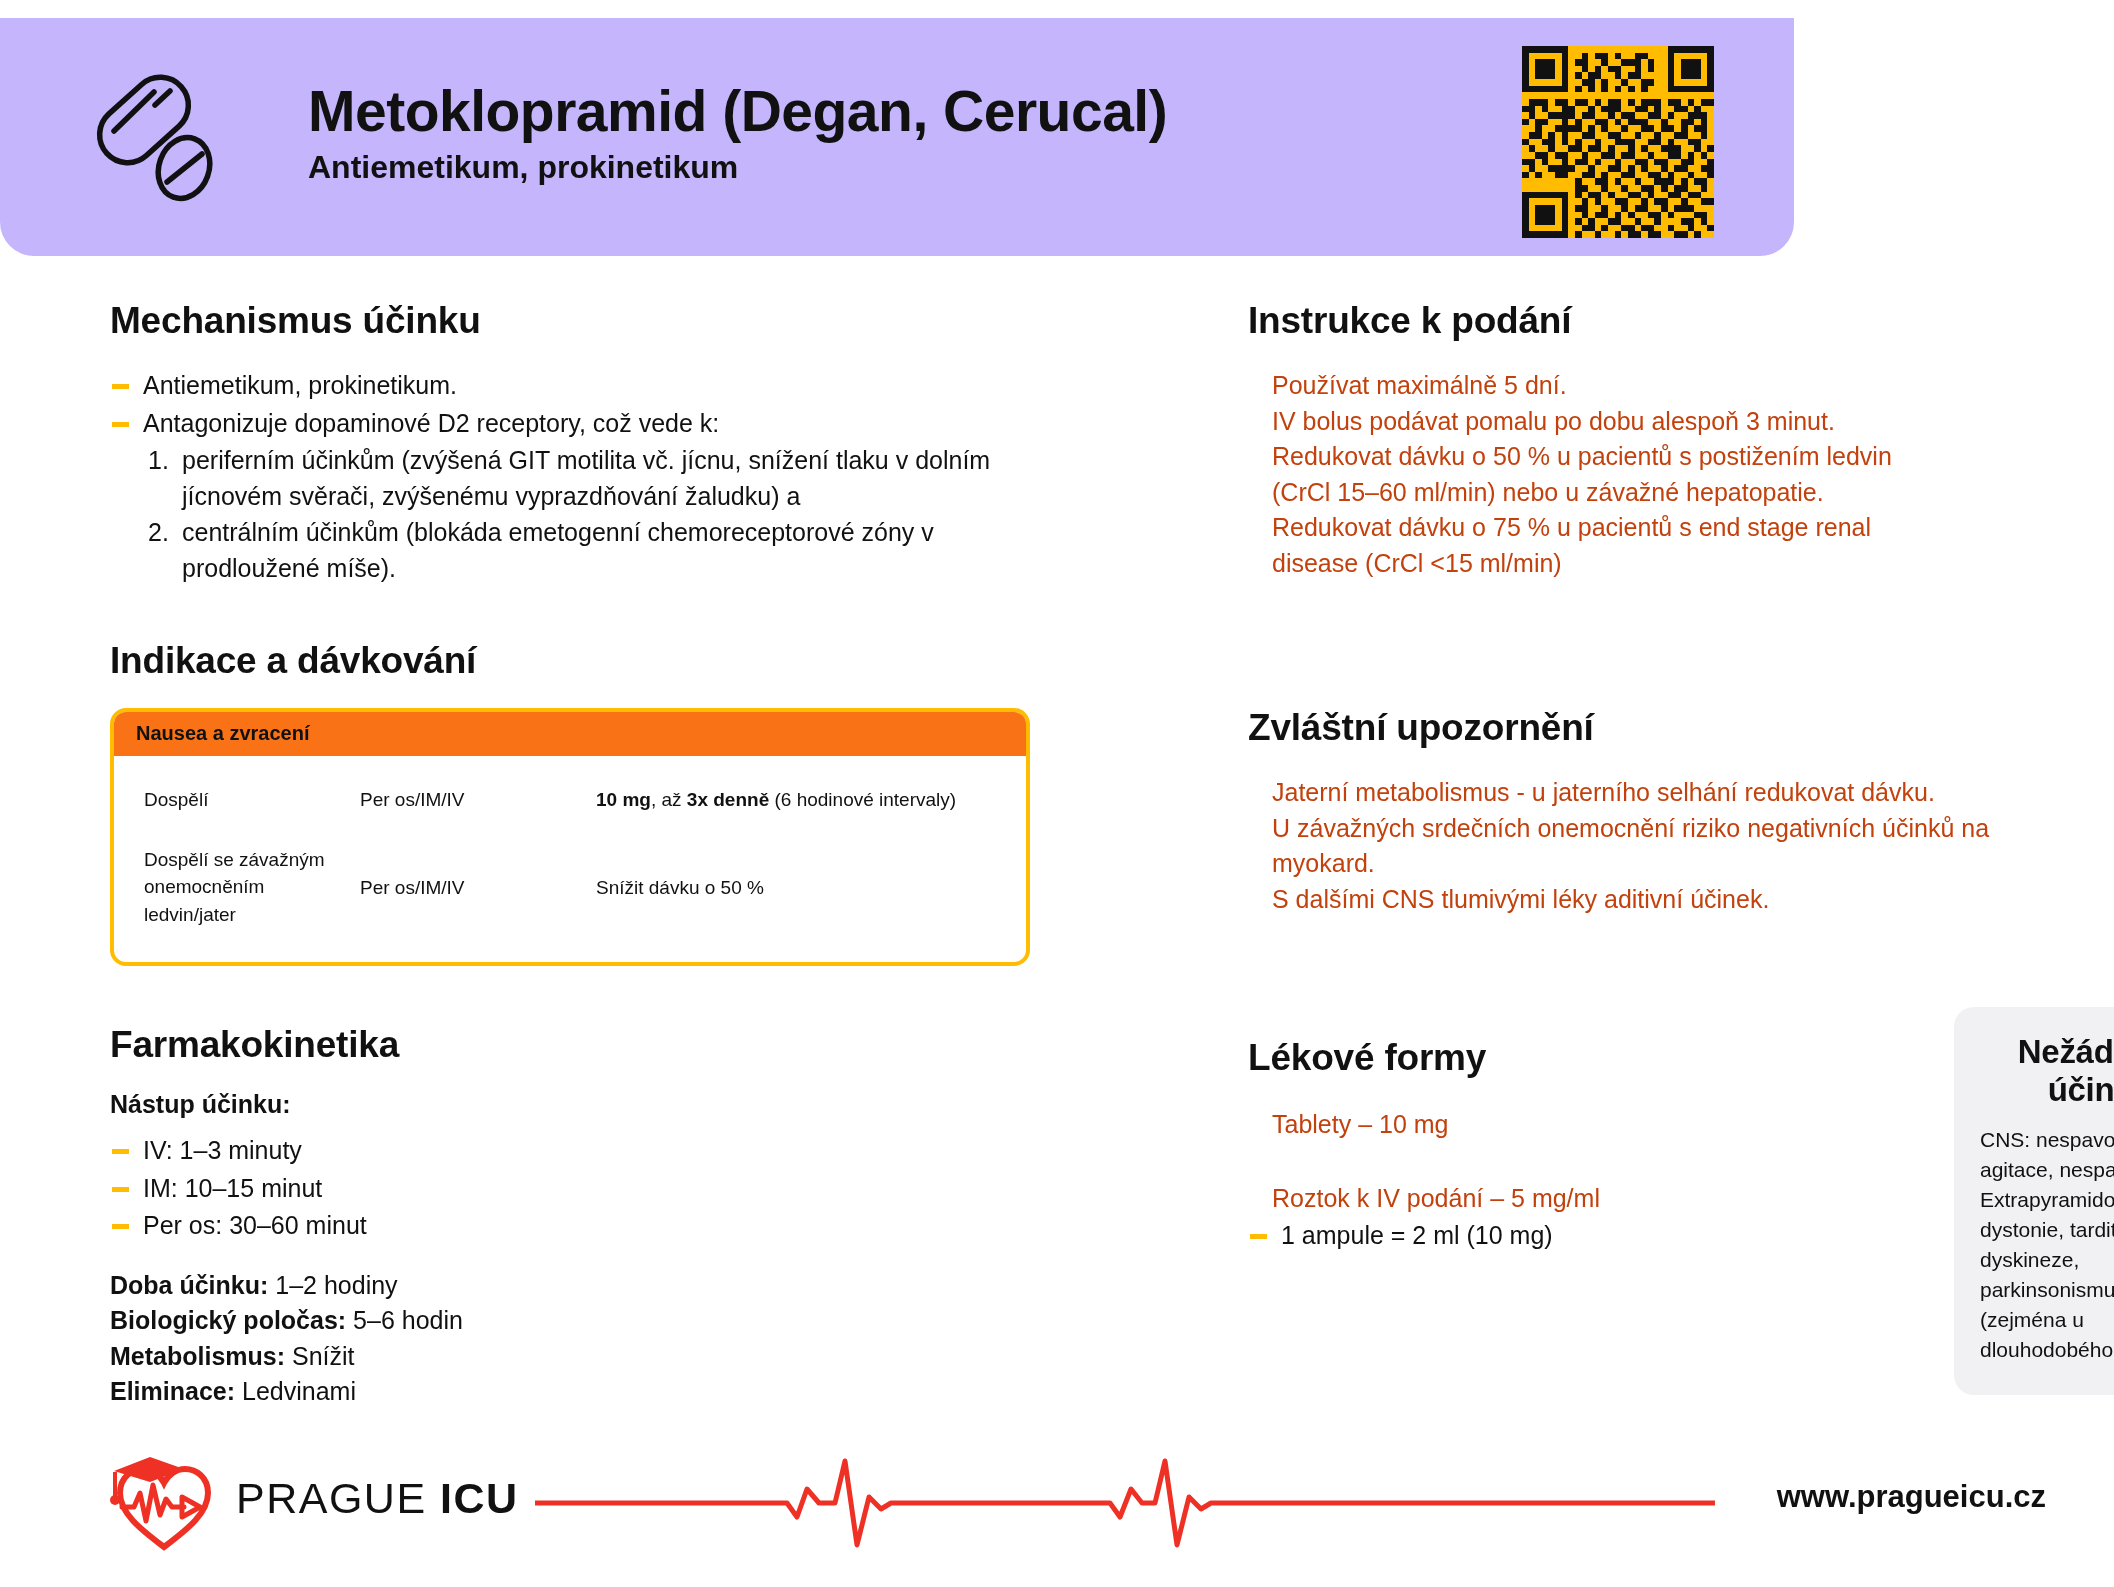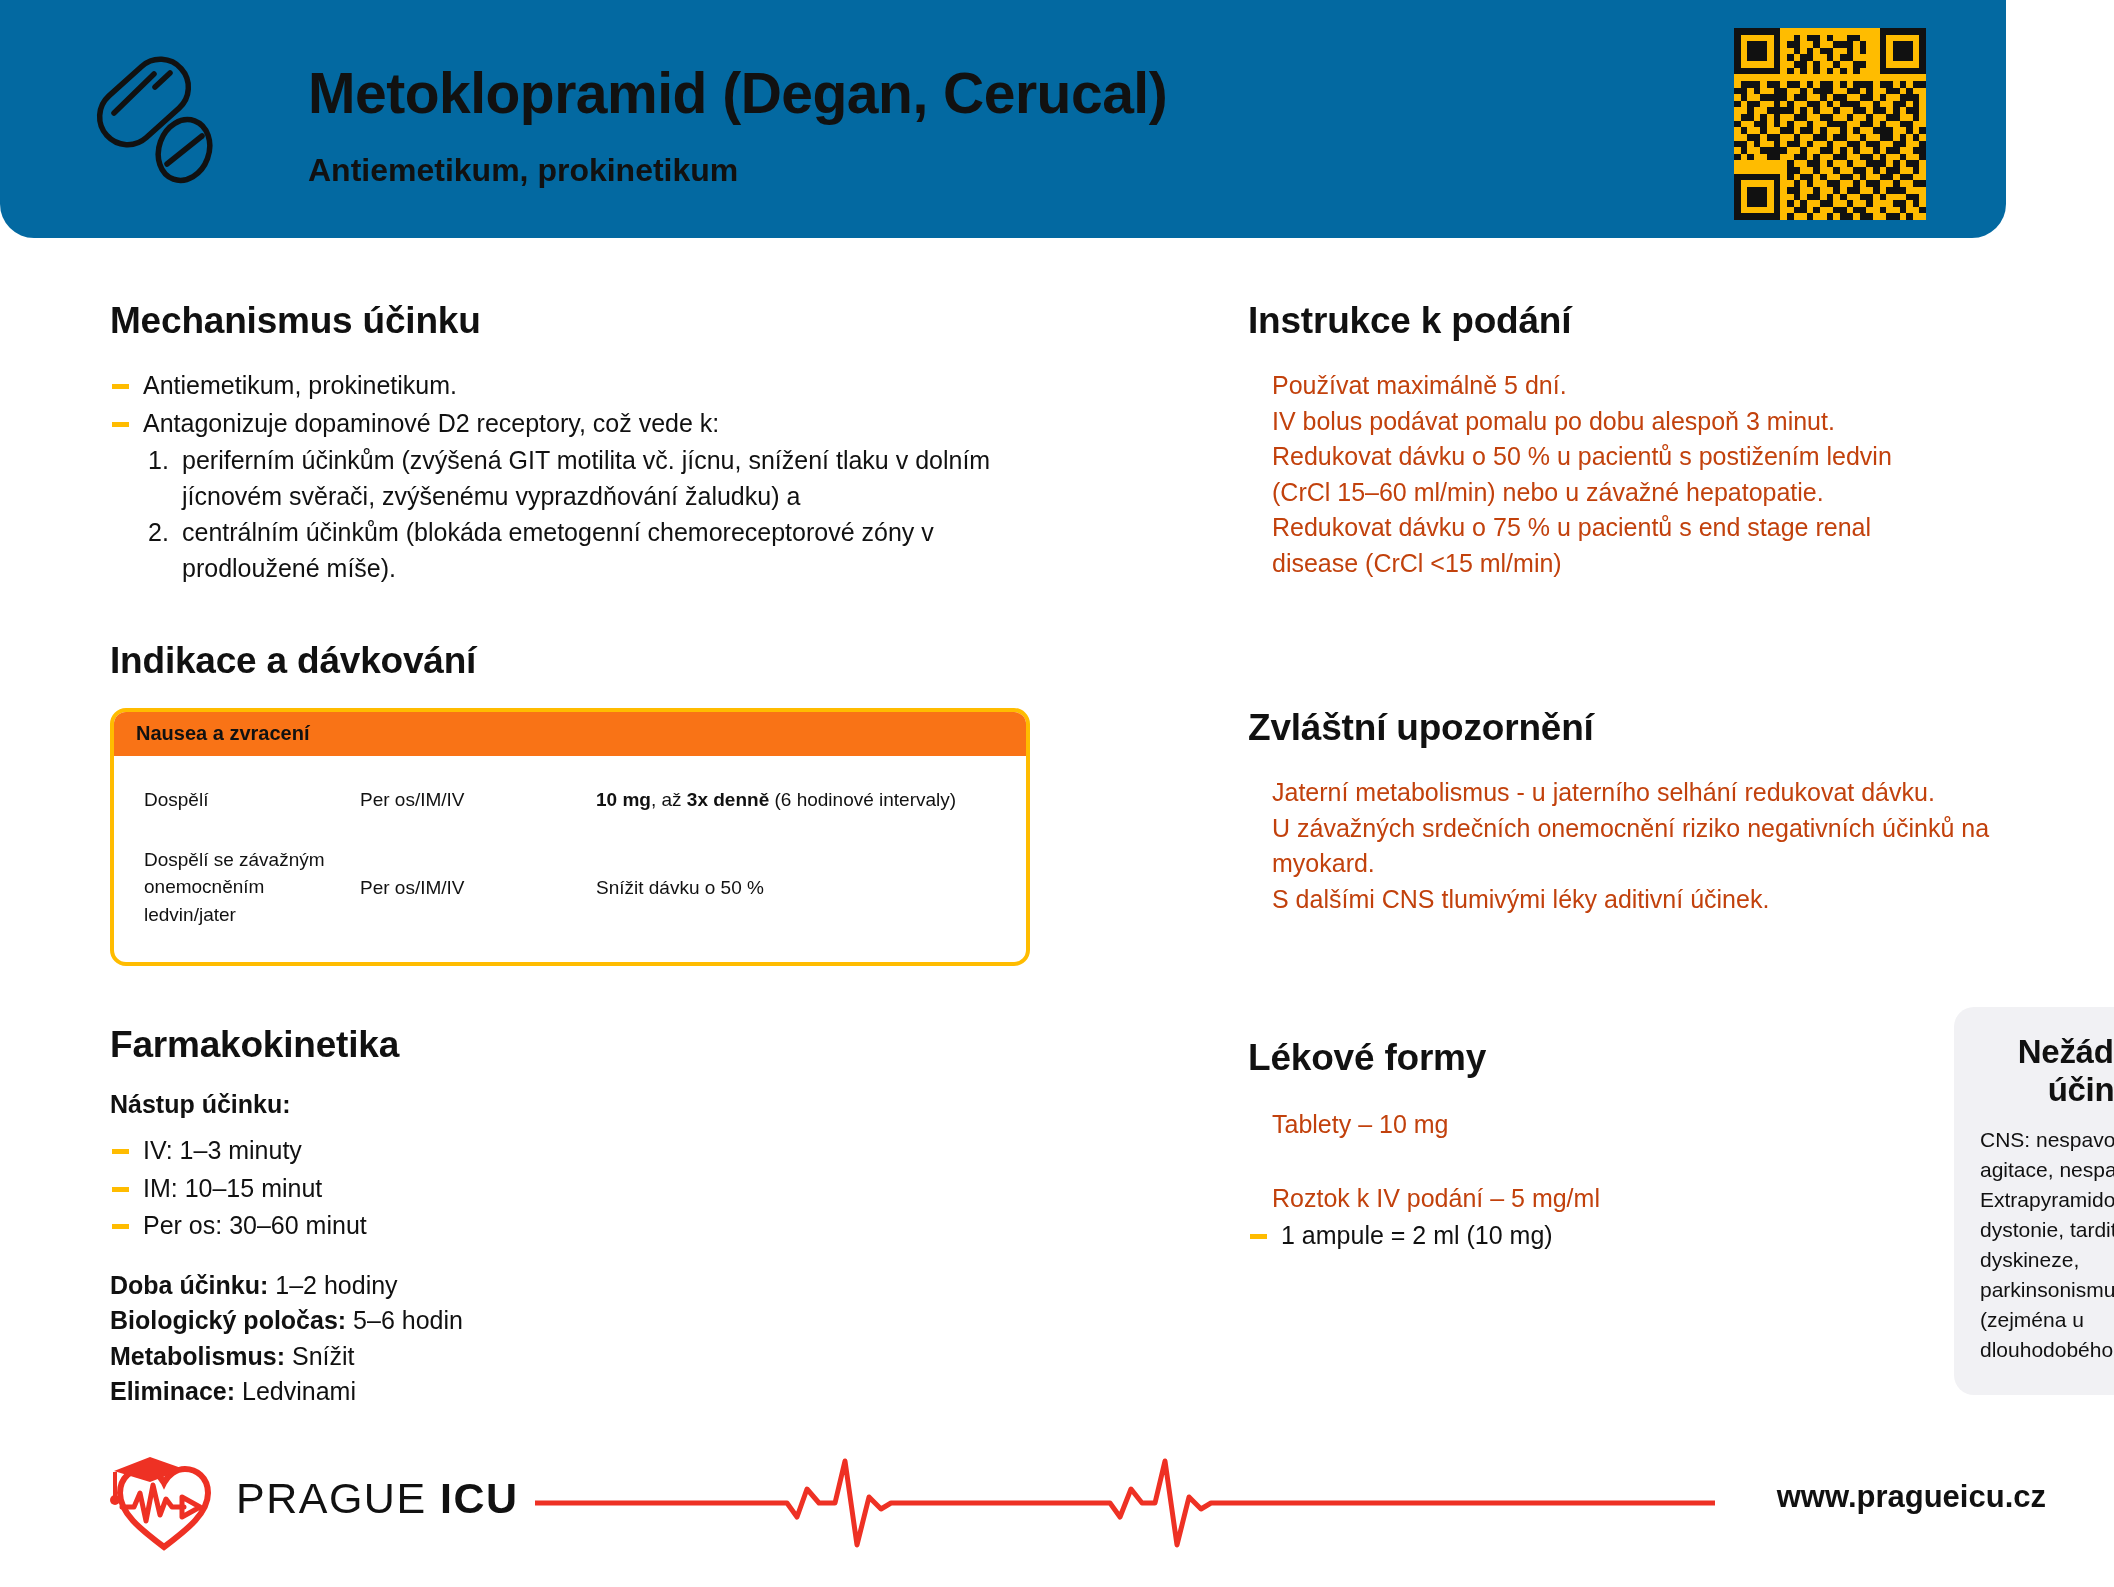--- a/index.html
+++ b/index.html
@@ -14,24 +14,24 @@
     font-family: "Liberation Sans", sans-serif;
     color: #111111;
     overflow: hidden;
     position: relative;
   }
 
   
   .header {
     position: absolute;
     left: 0;
-    top: 0;
-    width: 2006px;
+    top: 18px;
+    width: 1794px;
     height: 238px;
-    background: #0369a1;
+    background: #c4b5fd;
     border-bottom-left-radius: 34px;
     border-bottom-right-radius: 34px;
     box-sizing: border-box;
   }
   .header-icon {
     position: absolute;
     left: 92px;
     top: 52px;
     width: 132px;
     height: 132px;
@@ -49,21 +49,21 @@
     letter-spacing: -0.5px;
     color: #111111;
     margin: 0;
     white-space: nowrap;
   }
   .header-subtitle {
     font-size: 32px;
     font-weight: bold;
     line-height: 1.2;
     color: #111111;
-    margin: 26px 0 0 0;
+    margin: 5px 0 0 0;
   }
   .qr-wrap {
     position: absolute;
     right: 80px;
     top: 28px;
     width: 192px;
     height: 192px;
   }
   .qr-wrap svg { display: block; }
 

